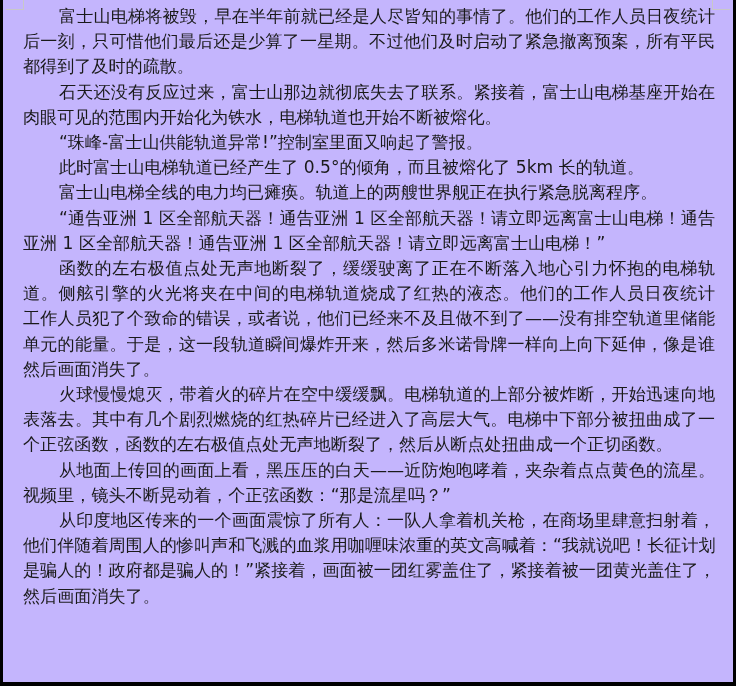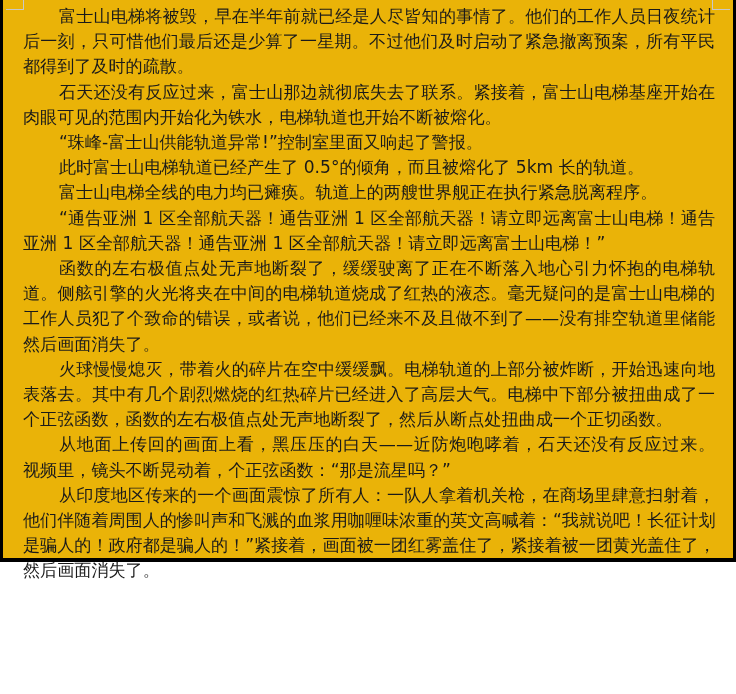--- a/index.html
+++ b/index.html
@@ -1,21 +1,21 @@
 <!DOCTYPE html>
 <html><head>
 <meta charset="utf-8">
 <style>
   html, body { margin: 0; padding: 0; background: #ffffff; }
   body { width: 736px; height: 694px; overflow: hidden; position: relative; }
   .page {
-    position: absolute; left: 0; top: 0; width: 736px; height: 562px;
+    position: absolute; left: 0; top: 0; width: 736px; height: 686px;
     box-sizing: border-box;
     border-left: 3px solid #000; border-right: 3px solid #000; border-bottom: 4px solid #000;
-    background: #eab308;
+    background: #c4b5fd;
   }
   .corner-mark { position: absolute; border-color: #c8c8c8; border-style: solid; width: 17px; height: 9px; top: 0; }
   .corner-left { left: 3px; border-width: 0 1px 1px 0; }
   .corner-right { right: 3px; border-width: 0 0 1px 1px; }
   .content {
     position: absolute; left: 20px; top: 4px; width: 692px;
     font-family: "DejaVu Sans", sans-serif;
     font-size: 17.1px; line-height: 25.2px; color: #1a1a1a;
   }
   .para { margin: 0; }
@@ -47,31 +47,32 @@
       </p>
       <p class="para">
         <span class="line indent last">富士山电梯全线的电力均已瘫痪。轨道上的两艘世界舰正在执行紧急脱离程序。</span>
       </p>
       <p class="para">
         <span class="line indent">“通告亚洲 1 区全部航天器！通告亚洲 1 区全部航天器！请立即远离富士山电梯！通告</span>
         <span class="line last">亚洲 1 区全部航天器！通告亚洲 1 区全部航天器！请立即远离富士山电梯！”</span>
       </p>
       <p class="para">
         <span class="line indent">函数的左右极值点处无声地断裂了，缓缓驶离了正在不断落入地心引力怀抱的电梯轨</span>
-        <span class="line">道。侧舷引擎的火光将夹在中间的电梯轨道烧成了红热的液态。毫无疑问的是富士山电梯的</span>
+        <span class="line">道。侧舷引擎的火光将夹在中间的电梯轨道烧成了红热的液态。他们的工作人员日夜统计</span>
         <span class="line">工作人员犯了个致命的错误，或者说，他们已经来不及且做不到了——没有排空轨道里储能</span>
+        <span class="line">单元的能量。于是，这一段轨道瞬间爆炸开来，然后多米诺骨牌一样向上向下延伸，像是谁</span>
         <span class="line last">然后画面消失了。</span>
       </p>
       <p class="para">
         <span class="line indent">火球慢慢熄灭，带着火的碎片在空中缓缓飘。电梯轨道的上部分被炸断，开始迅速向地</span>
         <span class="line">表落去。其中有几个剧烈燃烧的红热碎片已经进入了高层大气。电梯中下部分被扭曲成了一</span>
         <span class="line last">个正弦函数，函数的左右极值点处无声地断裂了，然后从断点处扭曲成一个正切函数。</span>
       </p>
       <p class="para">
-        <span class="line indent">从地面上传回的画面上看，黑压压的白天——近防炮咆哮着，石天还没有反应过来。</span>
+        <span class="line indent">从地面上传回的画面上看，黑压压的白天——近防炮咆哮着，夹杂着点点黄色的流星。</span>
         <span class="line last">视频里，镜头不断晃动着，个正弦函数：“那是流星吗？”</span>
       </p>
       <p class="para">
         <span class="line indent">从印度地区传来的一个画面震惊了所有人：一队人拿着机关枪，在商场里肆意扫射着，</span>
         <span class="line">他们伴随着周围人的惨叫声和飞溅的血浆用咖喱味浓重的英文高喊着：“我就说吧！长征计划</span>
         <span class="line">是骗人的！政府都是骗人的！”紧接着，画面被一团红雾盖住了，紧接着被一团黄光盖住了，</span>
         <span class="line last">然后画面消失了。</span>
       </p>
     </div>
 </div>

